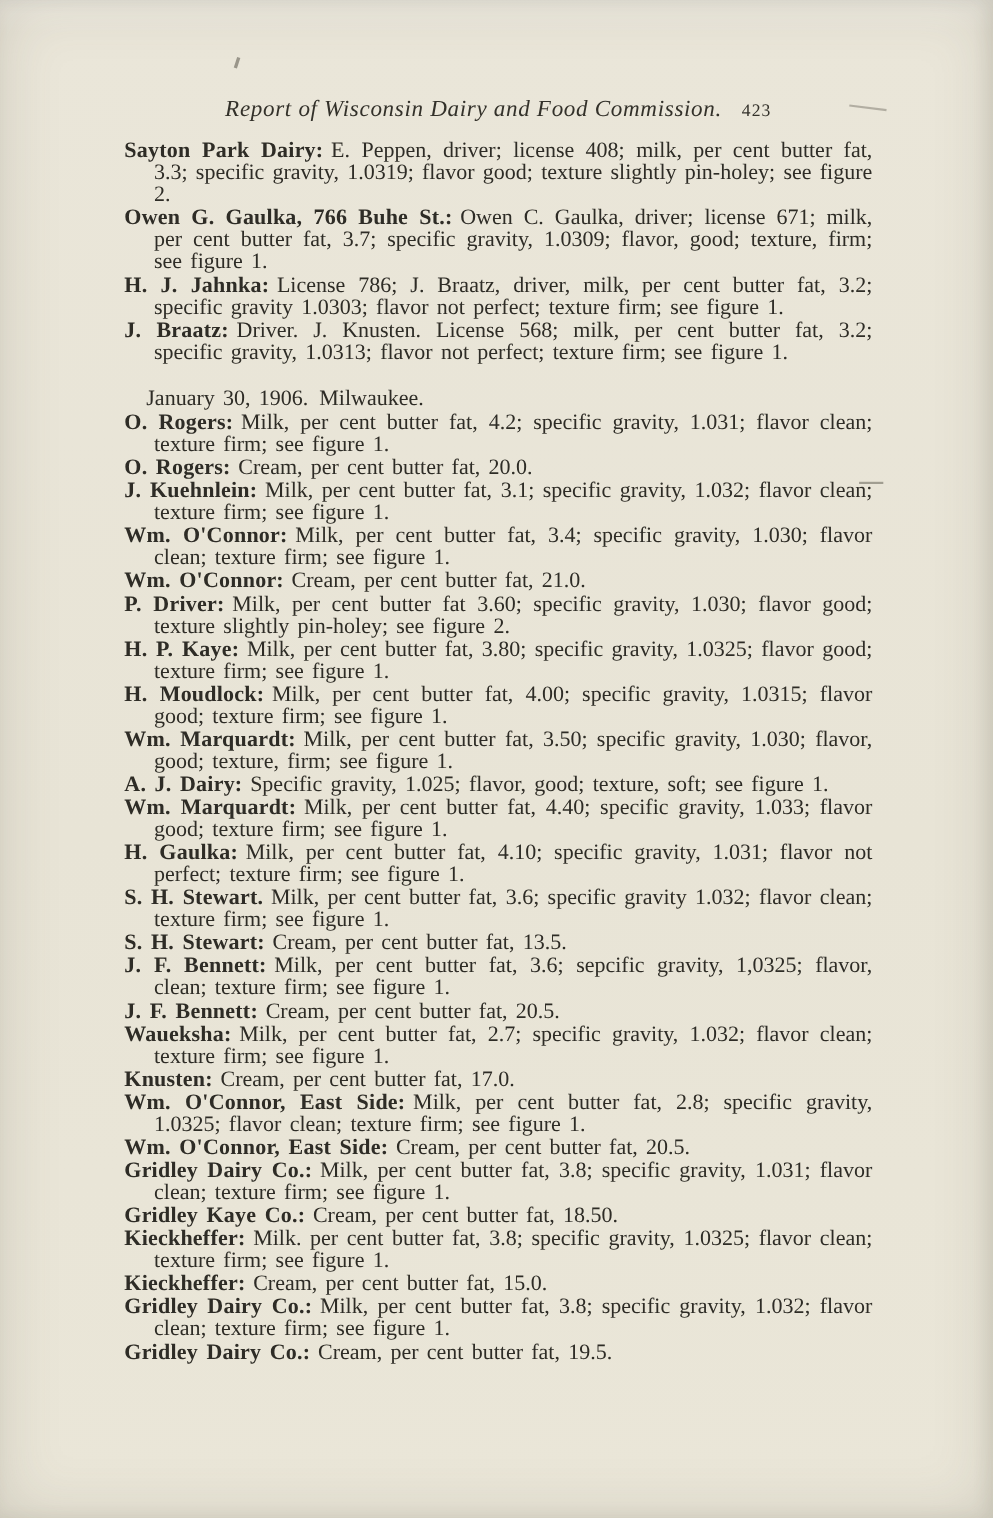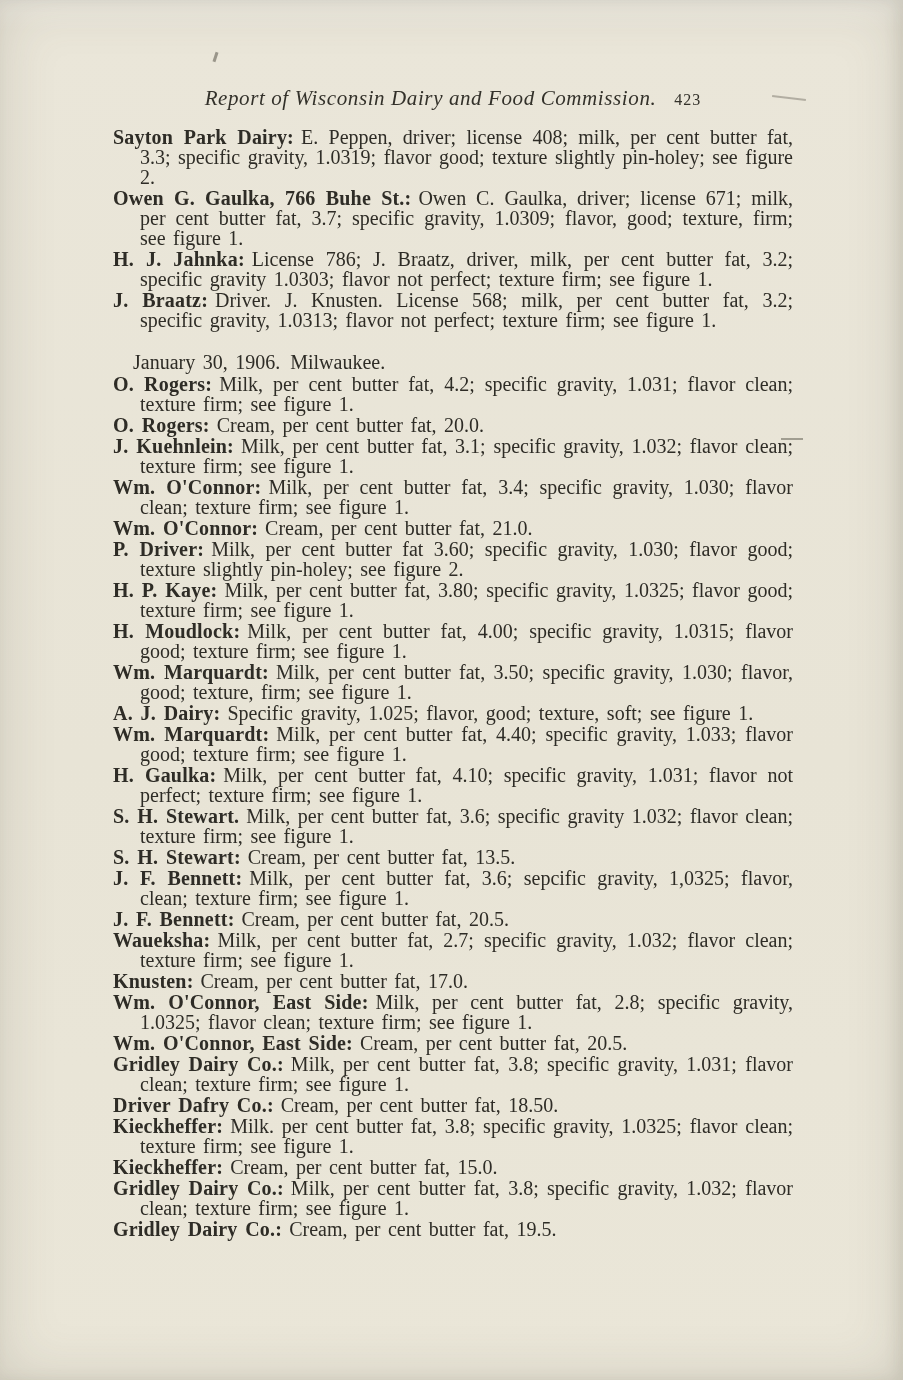--- a/index.html
+++ b/index.html
@@ -112,20 +112,20 @@
       <p class="entry"><span class="entry-name">H. Gaulka:</span>Milk, per cent butter fat, 4.10; specific gravity, 1.031; flavor not perfect; texture firm; see figure 1.</p>
       <p class="entry"><span class="entry-name">S. H. Stewart.</span>Milk, per cent butter fat, 3.6; specific gravity 1.032; flavor clean; texture firm; see figure 1.</p>
       <p class="entry"><span class="entry-name">S. H. Stewart:</span>Cream, per cent butter fat, 13.5.</p>
       <p class="entry"><span class="entry-name">J. F. Bennett:</span>Milk, per cent butter fat, 3.6; sepcific gravity, 1,0325; flavor, clean; texture firm; see figure 1.</p>
       <p class="entry"><span class="entry-name">J. F. Bennett:</span>Cream, per cent butter fat, 20.5.</p>
       <p class="entry"><span class="entry-name">Waueksha:</span>Milk, per cent butter fat, 2.7; specific gravity, 1.032; flavor clean; texture firm; see figure 1.</p>
       <p class="entry"><span class="entry-name">Knusten:</span>Cream, per cent butter fat, 17.0.</p>
       <p class="entry"><span class="entry-name">Wm. O'Connor, East Side:</span>Milk, per cent butter fat, 2.8; specific gravity, 1.0325; flavor clean; texture firm; see figure 1.</p>
       <p class="entry"><span class="entry-name">Wm. O'Connor, East Side:</span>Cream, per cent butter fat, 20.5.</p>
       <p class="entry"><span class="entry-name">Gridley Dairy Co.:</span>Milk, per cent butter fat, 3.8; specific gravity, 1.031; flavor clean; texture firm; see figure 1.</p>
-      <p class="entry"><span class="entry-name">Driver Dafry Co.:</span>Cream, per cent butter fat, 18.50.</p>
+      <p class="entry"><span class="entry-name">Gridley Kaye Co.:</span>Cream, per cent butter fat, 18.50.</p>
       <p class="entry"><span class="entry-name">Kieckheffer:</span>Milk. per cent butter fat, 3.8; specific gravity, 1.0325; flavor clean; texture firm; see figure 1.</p>
       <p class="entry"><span class="entry-name">Kieckheffer:</span>Cream, per cent butter fat, 15.0.</p>
       <p class="entry"><span class="entry-name">Gridley Dairy Co.:</span>Milk, per cent butter fat, 3.8; specific gravity, 1.032; flavor clean; texture firm; see figure 1.</p>
       <p class="entry"><span class="entry-name">Gridley Dairy Co.:</span>Cream, per cent butter fat, 19.5.</p>
     </div>
 
 </div>
 
 </body></html>

